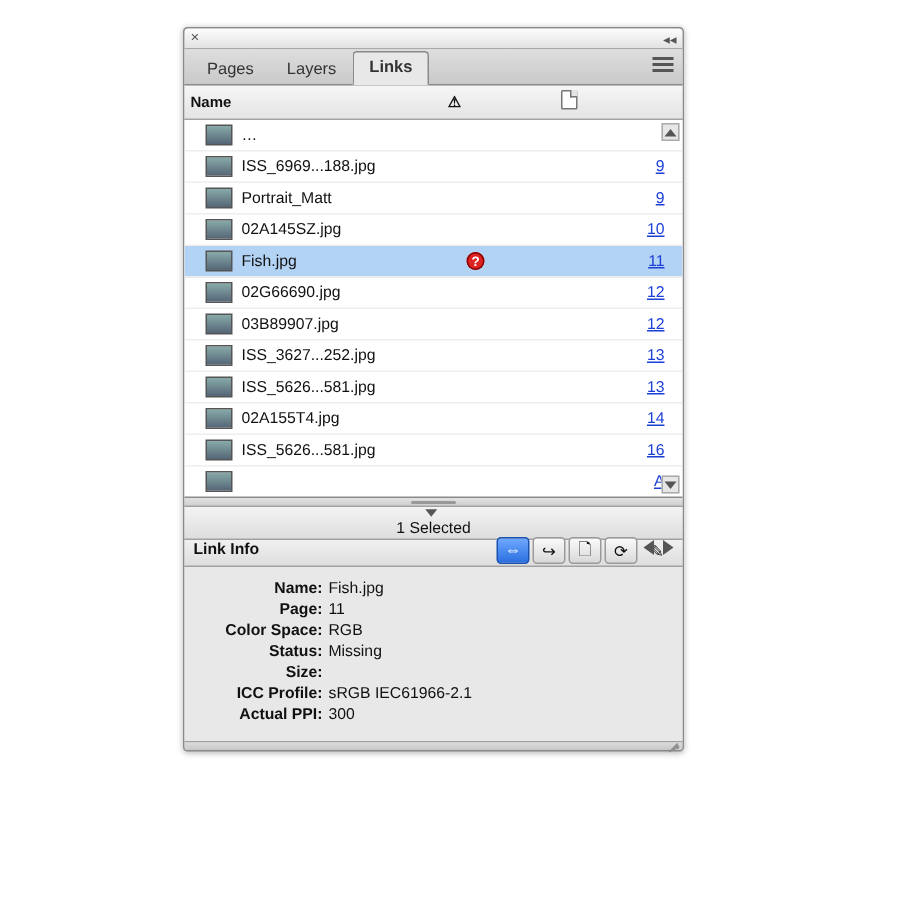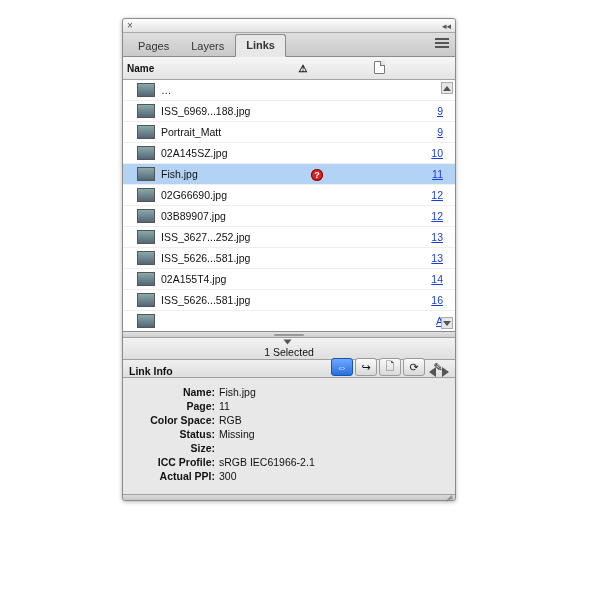--- a/index.html
+++ b/index.html
@@ -154,21 +154,21 @@
     border:1px solid #9a9a9a;
     border-radius:3px;
     display:flex; align-items:center; justify-content:center;
     font-size:11px;
   }
   .tbtn.blue { color:#fff; background:linear-gradient(#6fa8ff,#2a6fe0); border-color:#1a52b0;}
   .info-head {
     height: 18px;
     background: linear-gradient(#f0f0f0,#dedede);
     border-bottom: 1px solid #a0a0a0;
-    display:flex; align-items:flex-end;
+    display:flex; align-items:flex-start;
     padding: 0 6px;
     font-size: 10.5px; font-weight:bold;
   }
   .info-head .nav { margin-left:auto; display:flex; gap:6px; color:#444;}
   .nav-arrow-l, .nav-arrow-r { width:0; height:0; }
   .nav-arrow-l { border-top:5px solid transparent; border-bottom:5px solid transparent; border-right:7px solid #555;}
   .nav-arrow-r { border-top:5px solid transparent; border-bottom:5px solid transparent; border-left:7px solid #555;}
   .info-body {
     background: #e8e8e8;
     padding: 6px 8px 10px 8px;

